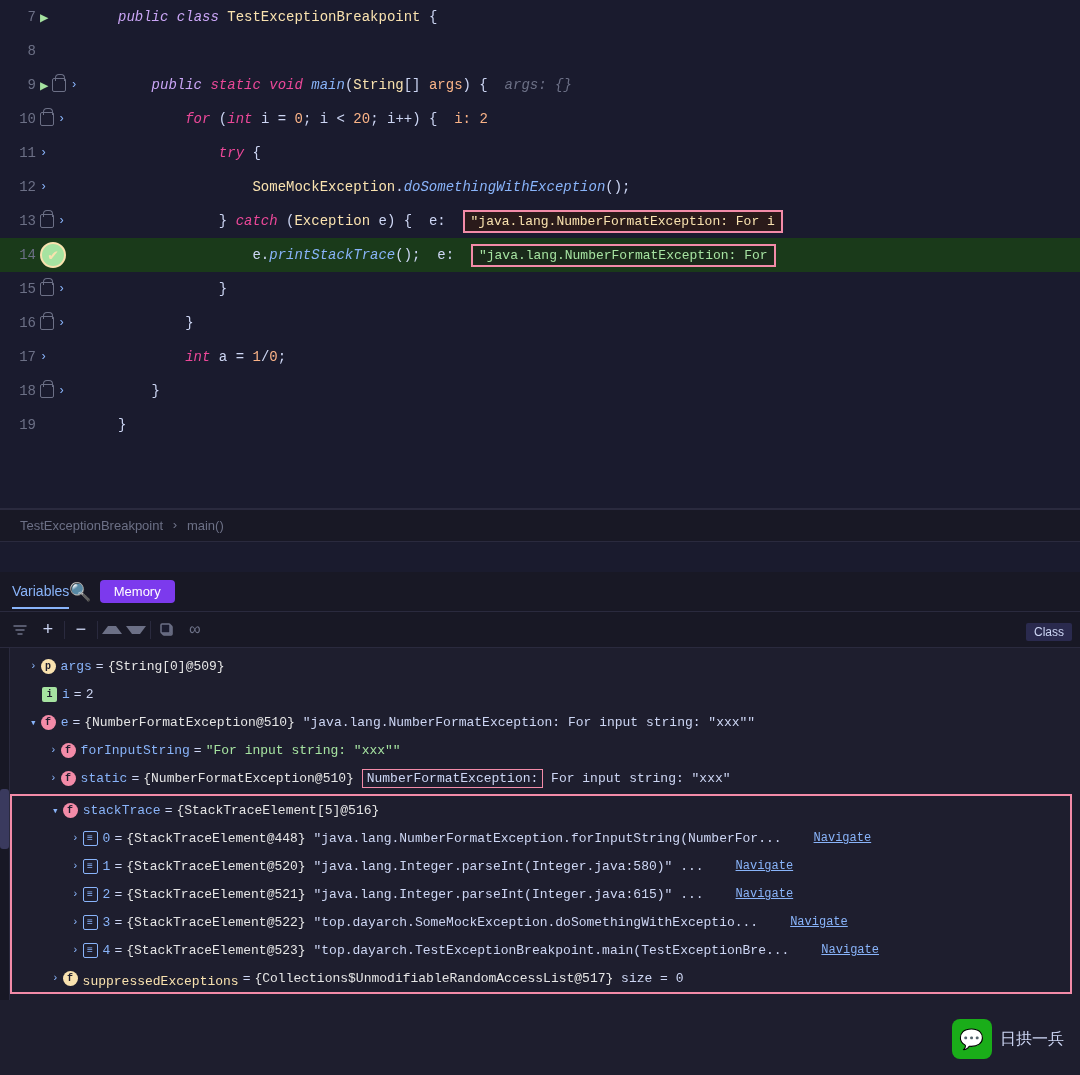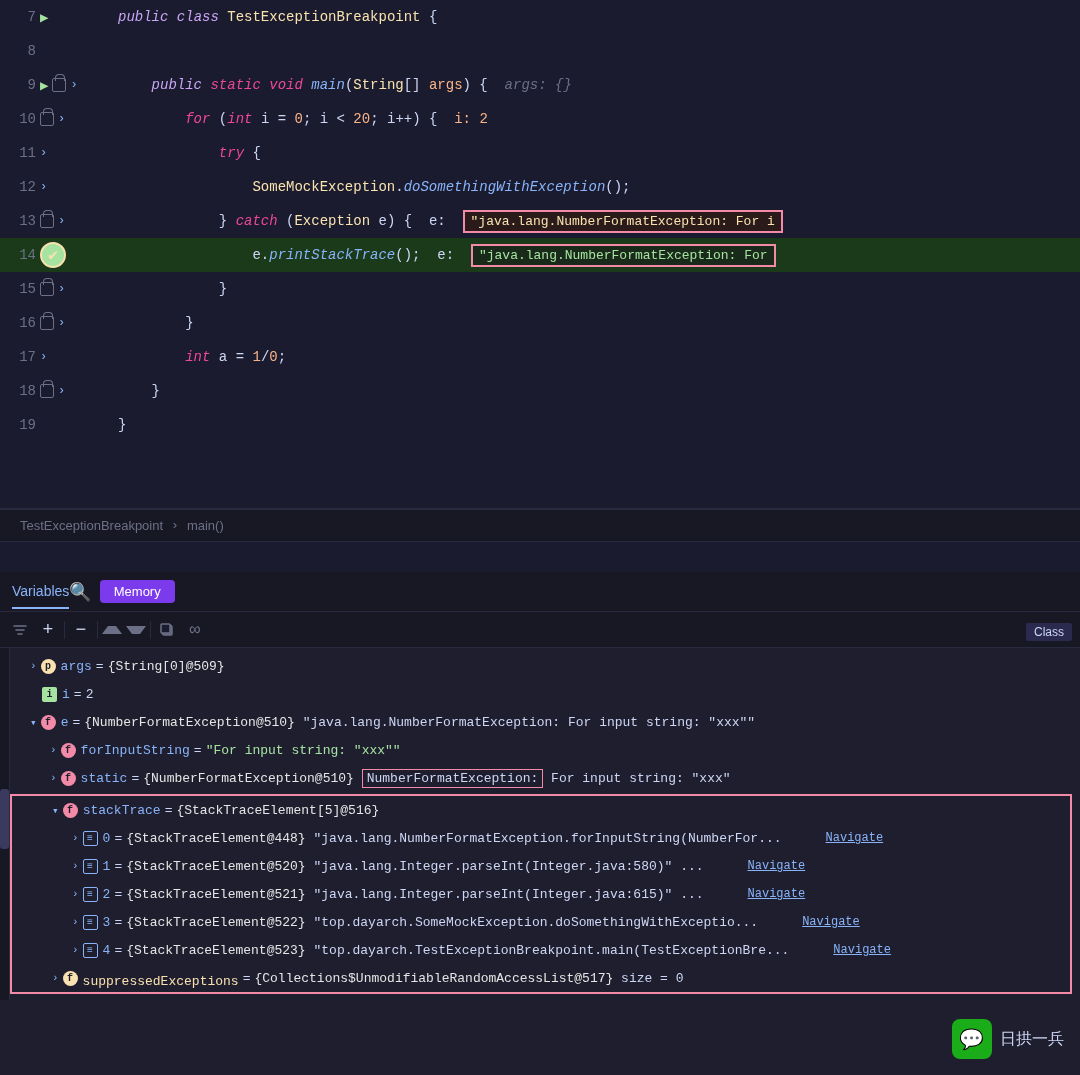--- a/index.html
+++ b/index.html
@@ -269,21 +269,21 @@
       justify-content: center;
       margin-right: 5px;
       flex-shrink: 0;
     }
 
     .var-name { color: #89b4fa; }
     .var-eq { color: #cdd6f4; margin: 0 4px; }
     .var-type { color: #e5e5e5; }
     .var-val { color: #cdd6f4; }
     .var-str { color: #a6e3a1; }
-    .var-navigate { color: #89b4fa; font-size: 12px; margin-left: 20px; cursor: pointer; text-decoration: underline; padding-left: 24px; }
+    .var-navigate { color: #89b4fa; font-size: 12px; margin-left: 8px; cursor: pointer; text-decoration: underline; padding-left: 24px; }
 
     .search-icon-btn {
       color: #6c7086;
       font-size: 18px;
       cursor: pointer;
     }
 
     
     .watermark {
       position: absolute;

